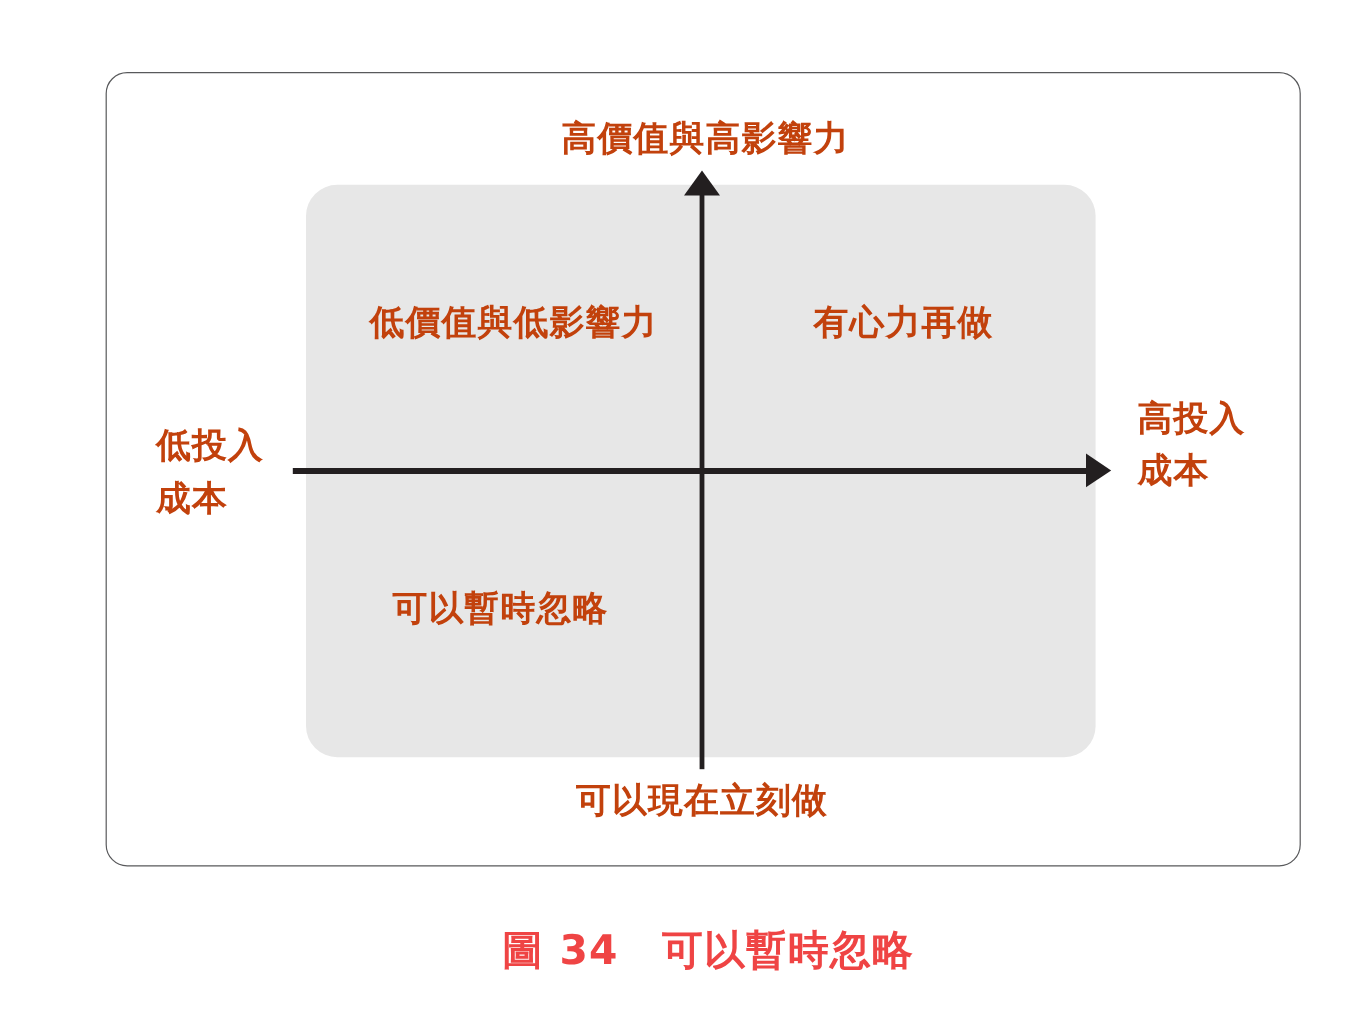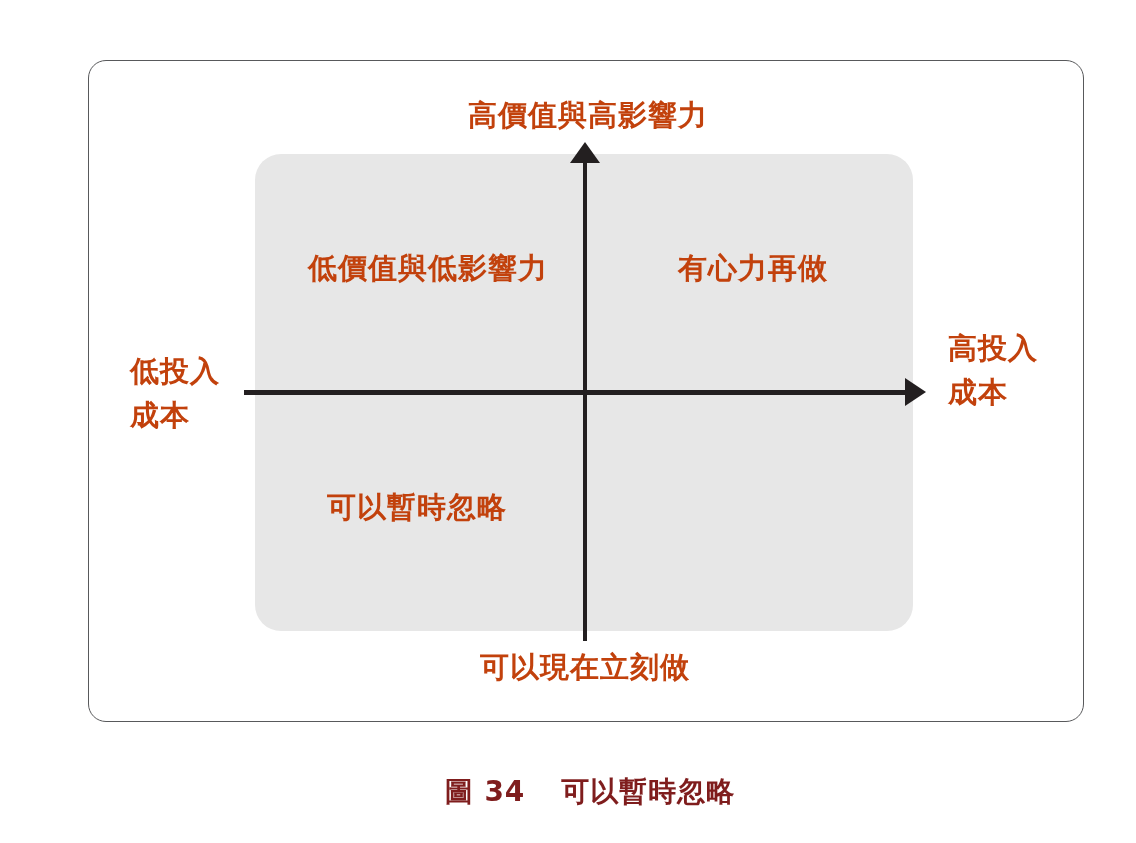--- a/index.html
+++ b/index.html
@@ -87,25 +87,25 @@
     white-space: normal;
   }
   .caption {
     position: absolute;
     left: 590px;
     top: 792px;
     transform: translate(-50%, -50%);
     display: flex;
     align-items: baseline;
     column-gap: 36px;
-    font-size: 28px;
+    font-size: 34px;
     font-weight: 700;
     letter-spacing: 1px;
     white-space: nowrap;
-    color: #7f1d1d;
+    color: #ef4444;
   }
 </style>
 </head>
 <body>
 
 <div class="page">
 
   <div class="frame"></div>
 
   <div class="diagram-text" style="left:588px; top:116px;">高價值與高影響力</div>

